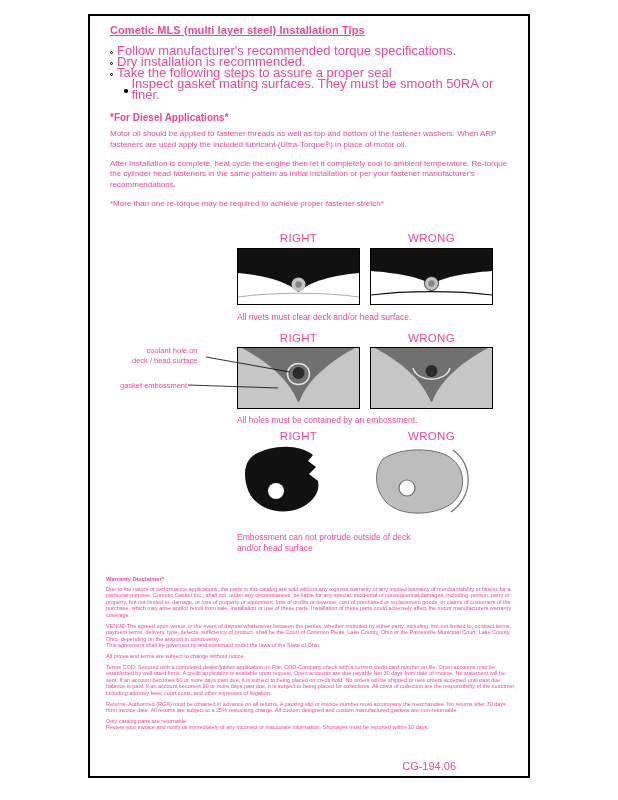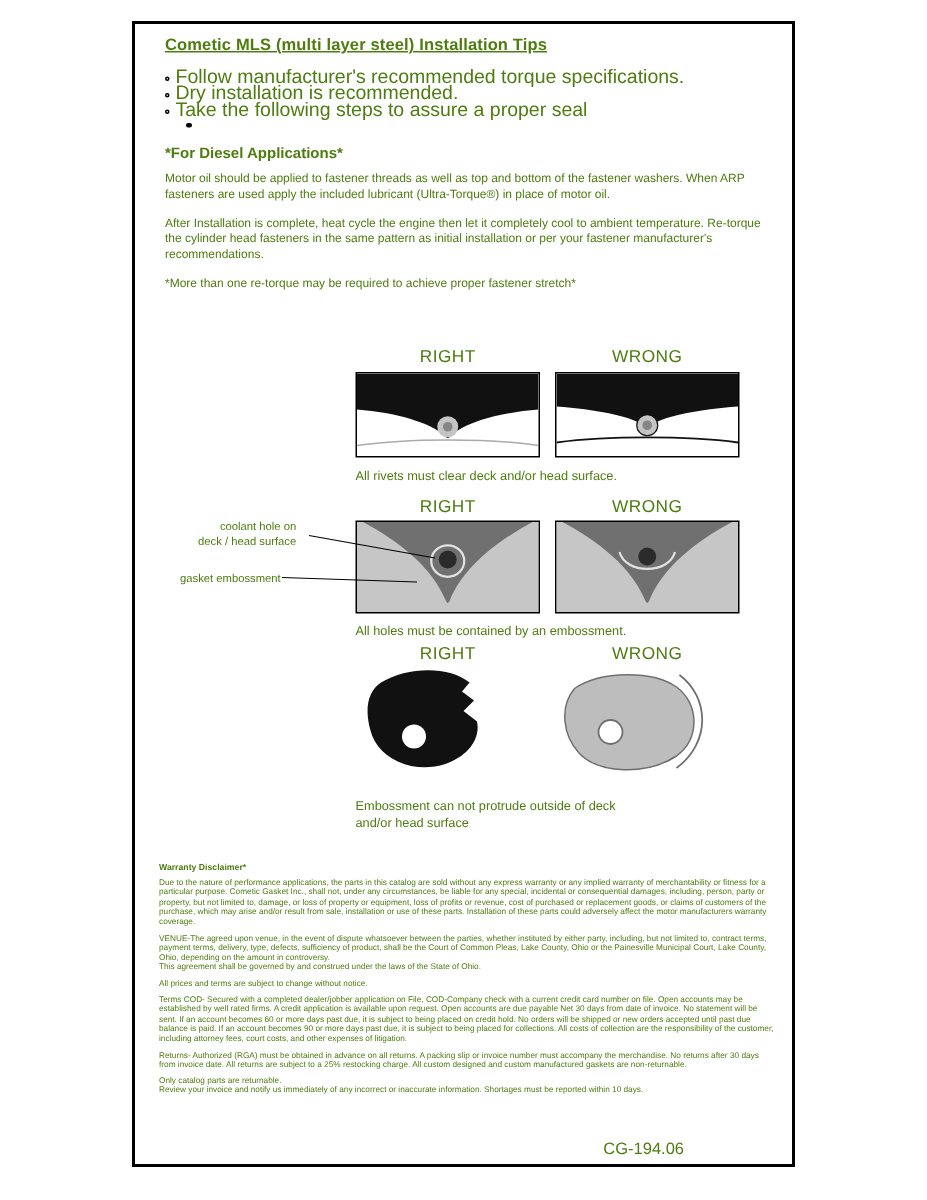--- a/index.html
+++ b/index.html
@@ -1,19 +1,19 @@
 <!DOCTYPE html>
 <html><head>
 <meta charset="utf-8">
 <style>
   * { margin:0; padding:0; box-sizing:border-box; }
   html,body { background:#fff; }
   .page {
     position:relative; width:618px; height:800px; background:#fff;
-    font-family:"Liberation Sans", sans-serif; color:#4d7c0f; overflow:hidden;
+    font-family:"Liberation Sans", sans-serif; color:#ec4899; overflow:hidden;
   }
   .frame {
     position:absolute; left:88px; top:14px; width:442px; height:764px;
     border:2px solid #000; background:#fff;
   }
   
   .head-block { position:absolute; left:20px; top:8px; width:404px; }
   .title { font-size:11px; font-weight:bold; text-decoration:underline; margin-bottom:9px; letter-spacing:.1px; }
   .bullet-row { display:flex; align-items:center; font-size:13px; line-height:11px; }
   .o-marker { flex:none; width:3px; height:3px; border:1px solid #000; border-radius:50%; margin:3.5px 4px 0 0; }
@@ -52,20 +52,21 @@
       <div class="bullet-row">
         <span class="o-marker"></span>
         <span>Dry installation is recommended.</span>
       </div>
       <div class="bullet-row">
         <span class="o-marker"></span>
         <span>Take the following steps to assure a proper seal</span>
       </div>
       <div class="bullet-row">
         <span class="dot-marker"></span>
+        <span>Inspect gasket mating surfaces.  They must be smooth 50RA or finer.</span>
       </div>
 
       <div class="diesel-heading">*For Diesel Applications*</div>
       <p class="para">Motor oil should be applied to fastener threads as well as top and bottom of the fastener washers. When ARP fasteners are used apply the included lubricant (Ultra-Torque®) in place of motor oil.</p>
       <p class="para">After Installation is complete, heat cycle the engine then let it completely cool to ambient temperature. Re-torque the cylinder head fasteners in the same pattern as initial installation or per your fastener manufacturer's recommendations.</p>
       <p class="para">*More than one re-torque may be required to achieve proper fastener stretch*</p>
     </div>
 
     <div class="rw" style="left:147px;top:216px;">RIGHT</div>
     <div class="rw" style="left:280px;top:216px;">WRONG</div>

